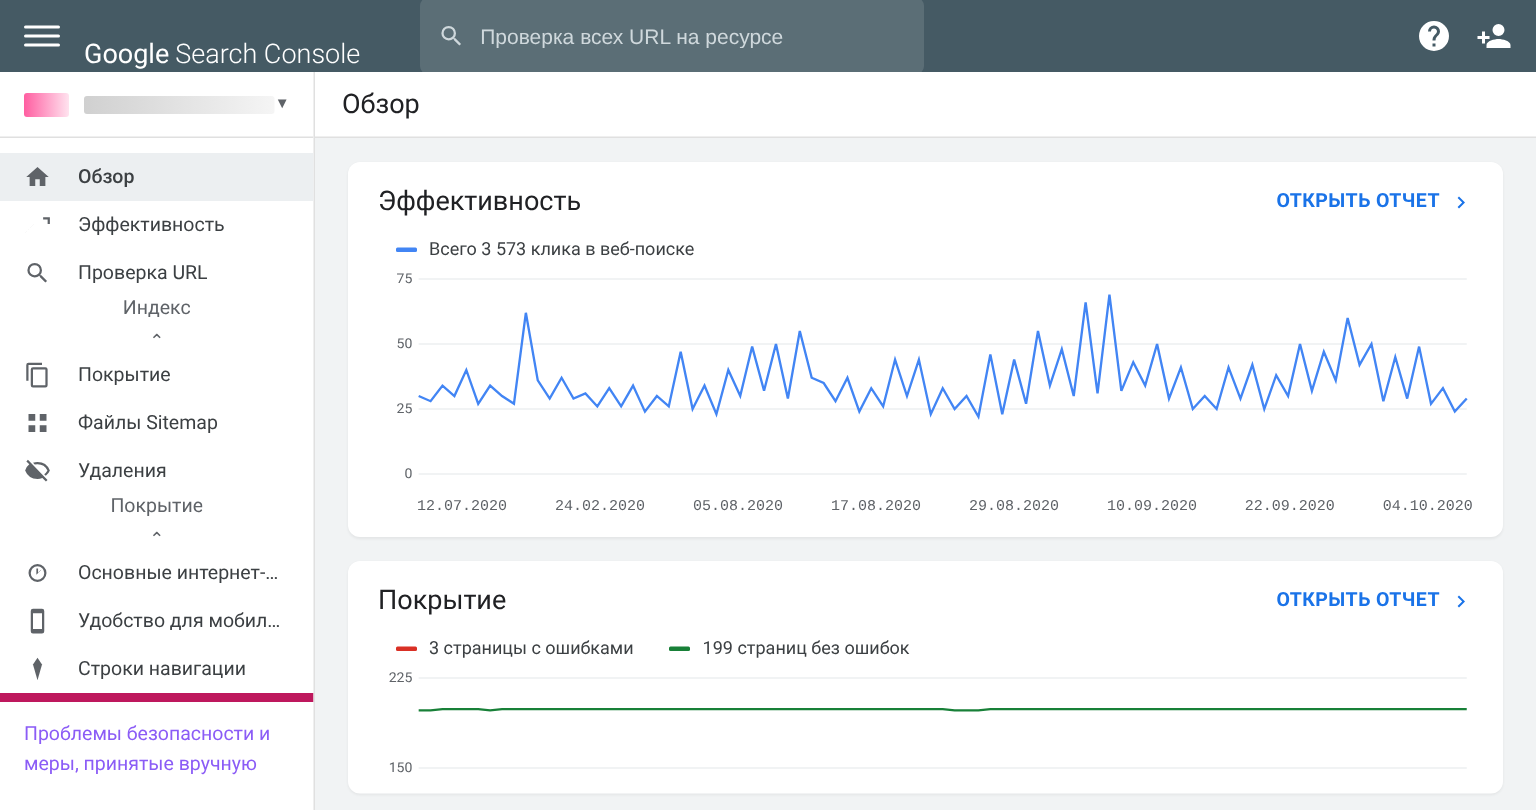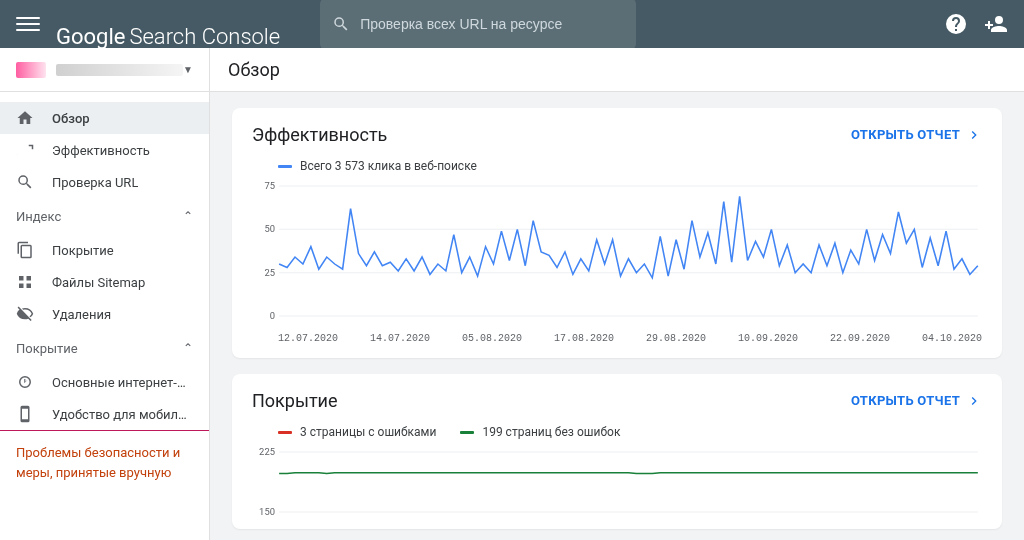--- a/index.html
+++ b/index.html
@@ -1,54 +1,54 @@
 <!DOCTYPE html>
 <html><head>
 <meta charset="utf-8">
 <style>
   * { box-sizing: border-box; margin: 0; padding: 0; }
   body { font-family: Roboto, Arial, sans-serif; background: #fff; color: #202124; width: 1024px; height: 540px; overflow: hidden; }
   
   .header { height: 48px; background: #455a64; display: flex; align-items: center; color: #fff; padding: 0 16px; }
   .hamburger { width: 24px; height: 24px; display: flex; flex-direction: column; justify-content: center; cursor: pointer; margin-right: 16px; }
   .hamburger span { height: 2px; background: #fff; margin: 2px 0; border-radius: 1px; }
-  .logo { display: flex; align-items: baseline; font-size: 22px; margin-right: 40px; }
+  .logo { display: flex; align-items: baseline; font-size: 18px; margin-right: 40px; }
   .logo-g { font-weight: 400; margin-right: 4px; }
   .logo-sc { font-weight: 300; margin-top: 24px; }
   .search-wrap { flex: 1; max-width: 560px; height: 52px; background: rgba(255,255,255,0.12); border-radius: 6px; display: flex; align-items: center; padding: 0 12px; color: #cfd8dc; }
   .search-wrap svg { width: 18px; height: 18px; margin-right: 10px; fill: #cfd8dc; }
   .search-wrap input { flex: 1; background: transparent; border: 0; outline: 0; color: #cfd8dc; font-size: 14px; }
   .search-wrap input::placeholder { color: #cfd8dc; }
   .hdr-fill { flex: 1; }
   .hdr-ico { width: 24px; height: 24px; margin-left: 16px; fill: #fff; cursor: pointer; }
   
   .layout { display: flex; height: calc(540px - 48px); }
   .sidebar { width: 210px; border-right: 1px solid #e0e0e0; display: flex; flex-direction: column; font-size: 13px; color: #5f6368; overflow: hidden; }
   .prop-sel { height: 44px; display: flex; align-items: center; padding: 0 16px; border-bottom: 1px solid #e0e0e0; cursor: pointer; }
   .prop-thumb { width: 30px; height: 16px; background: linear-gradient(90deg,#ff5ea1,#ffe3ef); border-radius: 2px; margin-right: 10px; }
   .prop-name { flex: 1; color: #c0c0c0; background: linear-gradient(90deg,#d0d0d0,#f5f5f5); height: 12px; border-radius: 2px; }
   .prop-caret { color: #5f6368; font-size: 10px; }
   .nav-item { height: 32px; display: flex; align-items: center; padding: 0 16px; cursor: pointer; color: #3c4043; }
   .nav-item.active { background: #eceff1; font-weight: 500; }
   .nav-ico { width: 18px; height: 18px; margin-right: 18px; fill: #5f6368; flex-shrink: 0; }
   .nav-lbl { white-space: nowrap; overflow: hidden; text-overflow: ellipsis; }
-  .nav-section { height: 36px; display: flex; align-items: center; padding: 0 16px; color: #5f6368; cursor: pointer; }
+  .nav-section { height: 36px; display: flex; align-items: center; padding: 0 16px; color: #5f6368; cursor: pointer; flex-direction: column; }
   .nav-section .nav-lbl { flex: 1; }
   .nav-caret { font-size: 12px; }
-  .nav-block { padding: 12px 16px; color: #c2410c; line-height: 1.5; border-top: 1px solid #be185d; }
+  .nav-block { padding: 12px 16px; color: #8b5cf6; line-height: 1.5; border-top: 6px solid #be185d; }
   
   .main { flex: 1; background: #fff; overflow-y: auto; }
   .page-title { height: 44px; border-bottom: 1px solid #e0e0e0; display: flex; align-items: center; padding: 0 18px; font-size: 18px; color: #202124; }
   .content { background: #f1f3f4; padding: 16px 22px; min-height: calc(100% - 44px); }
   .card { background: #fff; border-radius: 8px; box-shadow: 0 1px 2px rgba(0,0,0,.06); margin-bottom: 16px; }
   .card-hd { display: flex; align-items: center; padding: 16px 20px 8px; }
   .card-title { font-size: 18px; color: #202124; flex: 1; }
   .open-report { color: #1a73e8; font-size: 13px; font-weight: 700; display: flex; align-items: center; cursor: pointer; letter-spacing: .3px; }
   .open-report svg { width: 16px; height: 16px; fill: #1a73e8; margin-left: 6px; }
-  .legend { display: flex; gap: 24px; padding: 6px 20px 8px 46px; font-size: 12px; color: #3c4043; }
+  .legend { display: flex; gap: 24px; padding: 6px 20px 8px 32px; font-size: 12px; color: #3c4043; }
   .lg-item { display: flex; align-items: center; gap: 8px; }
   .lg-sw { width: 14px; height: 3px; border-radius: 1px; }
   .chart { padding: 0 20px 8px; }
   .x-labels { display: flex; justify-content: space-between; font-size: 10px; color: #5f6368; padding: 0 20px 14px 46px; font-family: Liberation Mono, monospace; }
 </style>
 </head>
 <body>
 
 <div class="header">
   <div class="hamburger">
@@ -134,20 +134,26 @@
       <svg class="nav-ico" viewBox="0 0 24 24">
           <path d="M12 4a8 8 0 108 8 8 8 0 00-8-8zm0 14a6 6 0 116-6 6 6 0 01-6 6zm3.5-9L11 13.5V8h1.5v3.8l2.4-2.4z"></path>
         </svg>
       <span class="nav-lbl">Основные интернет-показ…</span>
     </div>
     <div class="nav-item">
       <svg class="nav-ico" viewBox="0 0 24 24">
           <path d="M16 1H8a2 2 0 00-2 2v18a2 2 0 002 2h8a2 2 0 002-2V3a2 2 0 00-2-2zm0 18H8V5h8v14z"></path>
         </svg>
       <span class="nav-lbl">Удобство для мобильных</span>
+    </div>
+    <div class="nav-item">
+      <svg class="nav-ico" viewBox="0 0 24 24">
+          <path d="M12 2l4 6-4 14-4-14 4-6z"></path>
+        </svg>
+      <span class="nav-lbl">Строки навигации</span>
     </div>
 
     <div class="nav-block">
       <span>Проблемы безопасности и меры, принятые вручную</span>
     </div>
   </div>
 
   <div class="main">
     <div class="page-title">Обзор</div>
     <div class="content">
@@ -176,21 +182,21 @@
               <text x="22" y="94.66666666666667" text-anchor="end" font-size="9" fill="#5f6368">25</text>
               <line x1="26" x2="696" y1="48.333333333333336" y2="48.333333333333336" stroke="#eceff1"></line>
               <text x="22" y="51.333333333333336" text-anchor="end" font-size="9" fill="#5f6368">50</text>
               <line x1="26" x2="696" y1="5" y2="5" stroke="#eceff1"></line>
               <text x="22" y="8" text-anchor="end" font-size="9" fill="#5f6368">75</text>
               <polyline points="26,83 33.61363636363636,86.46666666666667 41.22727272727273,76.06666666666666 48.84090909090909,83 56.45454545454545,65.66666666666666 64.06818181818181,88.2 71.68181818181819,76.06666666666666 79.29545454545455,83 86.9090909090909,88.2 94.52272727272727,27.533333333333335 102.13636363636364,72.60000000000001 109.75,84.73333333333332 117.36363636363636,70.86666666666666 124.97727272727273,84.73333333333332 132.5909090909091,81.26666666666667 140.20454545454544,89.93333333333334 147.8181818181818,77.80000000000001 155.4318181818182,89.93333333333334 163.04545454545453,76.06666666666666 170.6590909090909,93.39999999999999 178.27272727272728,83 185.88636363636363,89.93333333333334 193.5,53.53333333333333 201.11363636363637,91.66666666666667 208.72727272727272,76.06666666666666 216.3409090909091,95.13333333333334 223.95454545454547,65.66666666666666 231.5681818181818,83 239.1818181818182,50.06666666666667 246.79545454545453,79.53333333333332 254.4090909090909,48.333333333333336 262.02272727272725,84.73333333333332 269.6363636363636,39.66666666666667 277.25,70.86666666666666 284.8636363636364,74.33333333333333 292.47727272727275,86.46666666666667 300.09090909090907,70.86666666666666 307.70454545454544,93.39999999999999 315.3181818181818,77.80000000000001 322.9318181818182,89.93333333333334 330.54545454545456,58.733333333333334 338.15909090909093,83 345.77272727272725,58.733333333333334 353.3863636363636,95.13333333333334 361,77.80000000000001 368.6136363636364,91.66666666666667 376.22727272727275,83 383.84090909090907,96.86666666666666 391.45454545454544,55.26666666666667 399.0681818181818,95.13333333333334 406.6818181818182,58.733333333333334 414.29545454545456,88.2 421.90909090909093,39.66666666666667 429.52272727272725,76.06666666666666 437.1363636363636,51.8 444.75,83 452.3636363636364,20.6 459.97727272727275,81.26666666666667 467.59090909090907,15.399999999999995 475.20454545454544,79.53333333333332 482.8181818181818,60.46666666666666 490.4318181818182,76.06666666666666 498.04545454545456,48.333333333333336 505.65909090909093,84.73333333333332 513.2727272727273,63.93333333333334 520.8863636363636,91.66666666666667 528.5,83 536.1136363636364,91.66666666666667 543.7272727272727,63.93333333333334 551.3409090909091,84.73333333333332 558.9545454545455,62.199999999999996 566.5681818181819,91.66666666666667 574.1818181818181,69.13333333333333 581.7954545454545,83 589.4090909090909,48.333333333333336 597.0227272727273,79.53333333333332 604.6363636363636,53.53333333333333 612.25,72.60000000000001 619.8636363636364,30.999999999999993 627.4772727272727,62.199999999999996 635.0909090909091,48.333333333333336 642.7045454545455,86.46666666666667 650.3181818181819,57 657.9318181818181,84.73333333333332 665.5454545454545,50.06666666666667 673.1590909090909,88.2 680.7727272727273,77.80000000000001 688.3863636363636,93.39999999999999 696,84.73333333333332" fill="none" stroke="#4285f4" stroke-width="1.5"></polyline>
             </svg>
         </div>
         <div class="x-labels" id="perf-x">
             <span>12.07.2020</span>
-            <span>14.07.2020</span>
+            <span>24.02.2020</span>
             <span>05.08.2020</span>
             <span>17.08.2020</span>
             <span>29.08.2020</span>
             <span>10.09.2020</span>
             <span>22.09.2020</span>
             <span>04.10.2020</span>
           </div>
       </div>
 
       <div class="card">

